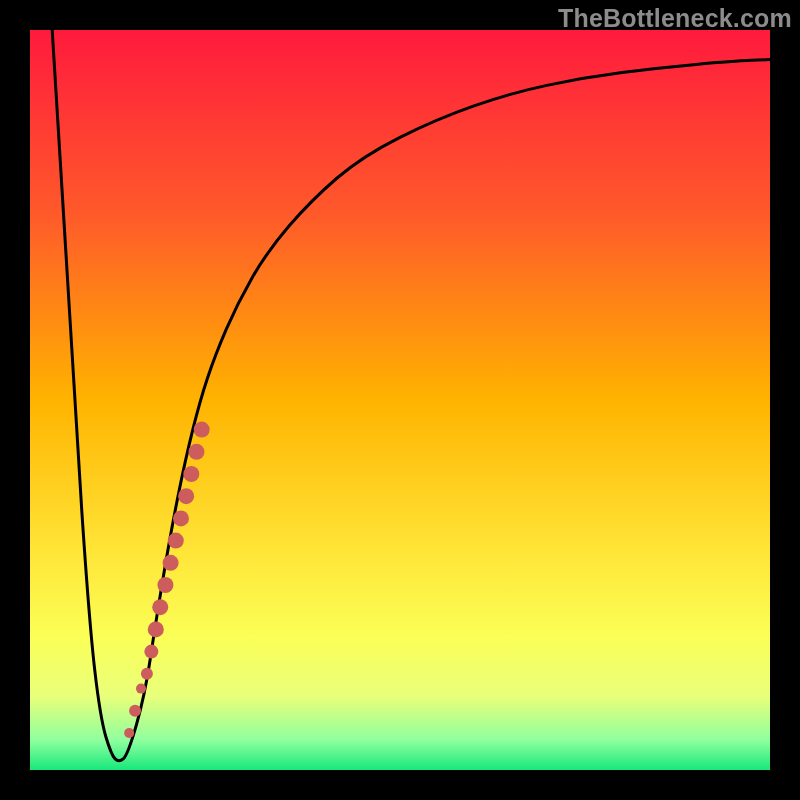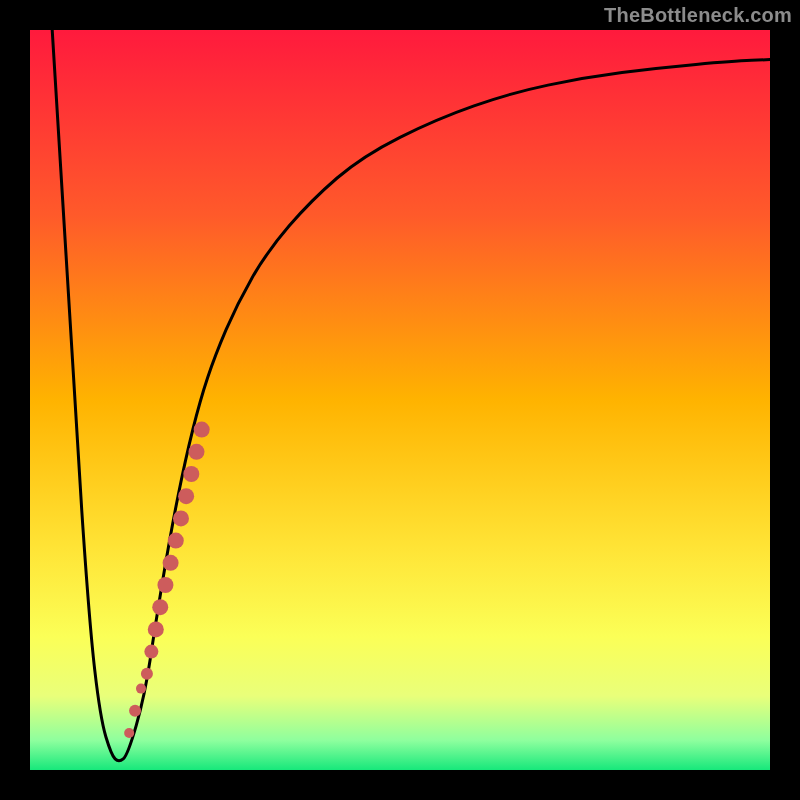--- a/index.html
+++ b/index.html
@@ -24,21 +24,21 @@
     top: 30px;
     width: 740px;
     height: 740px;
     overflow: hidden;
   }
   .watermark {
     position: absolute;
     top: 4px;
     right: 8px;
     font-family: Arial, Helvetica, sans-serif;
-    font-size: 20px;
+    font-size: 25px;
     font-weight: 600;
     color: #8c8c8c;
     letter-spacing: 0.2px;
     user-select: none;
   }
   svg { display: block; }
 </style>
 </head>
 <body>
 

